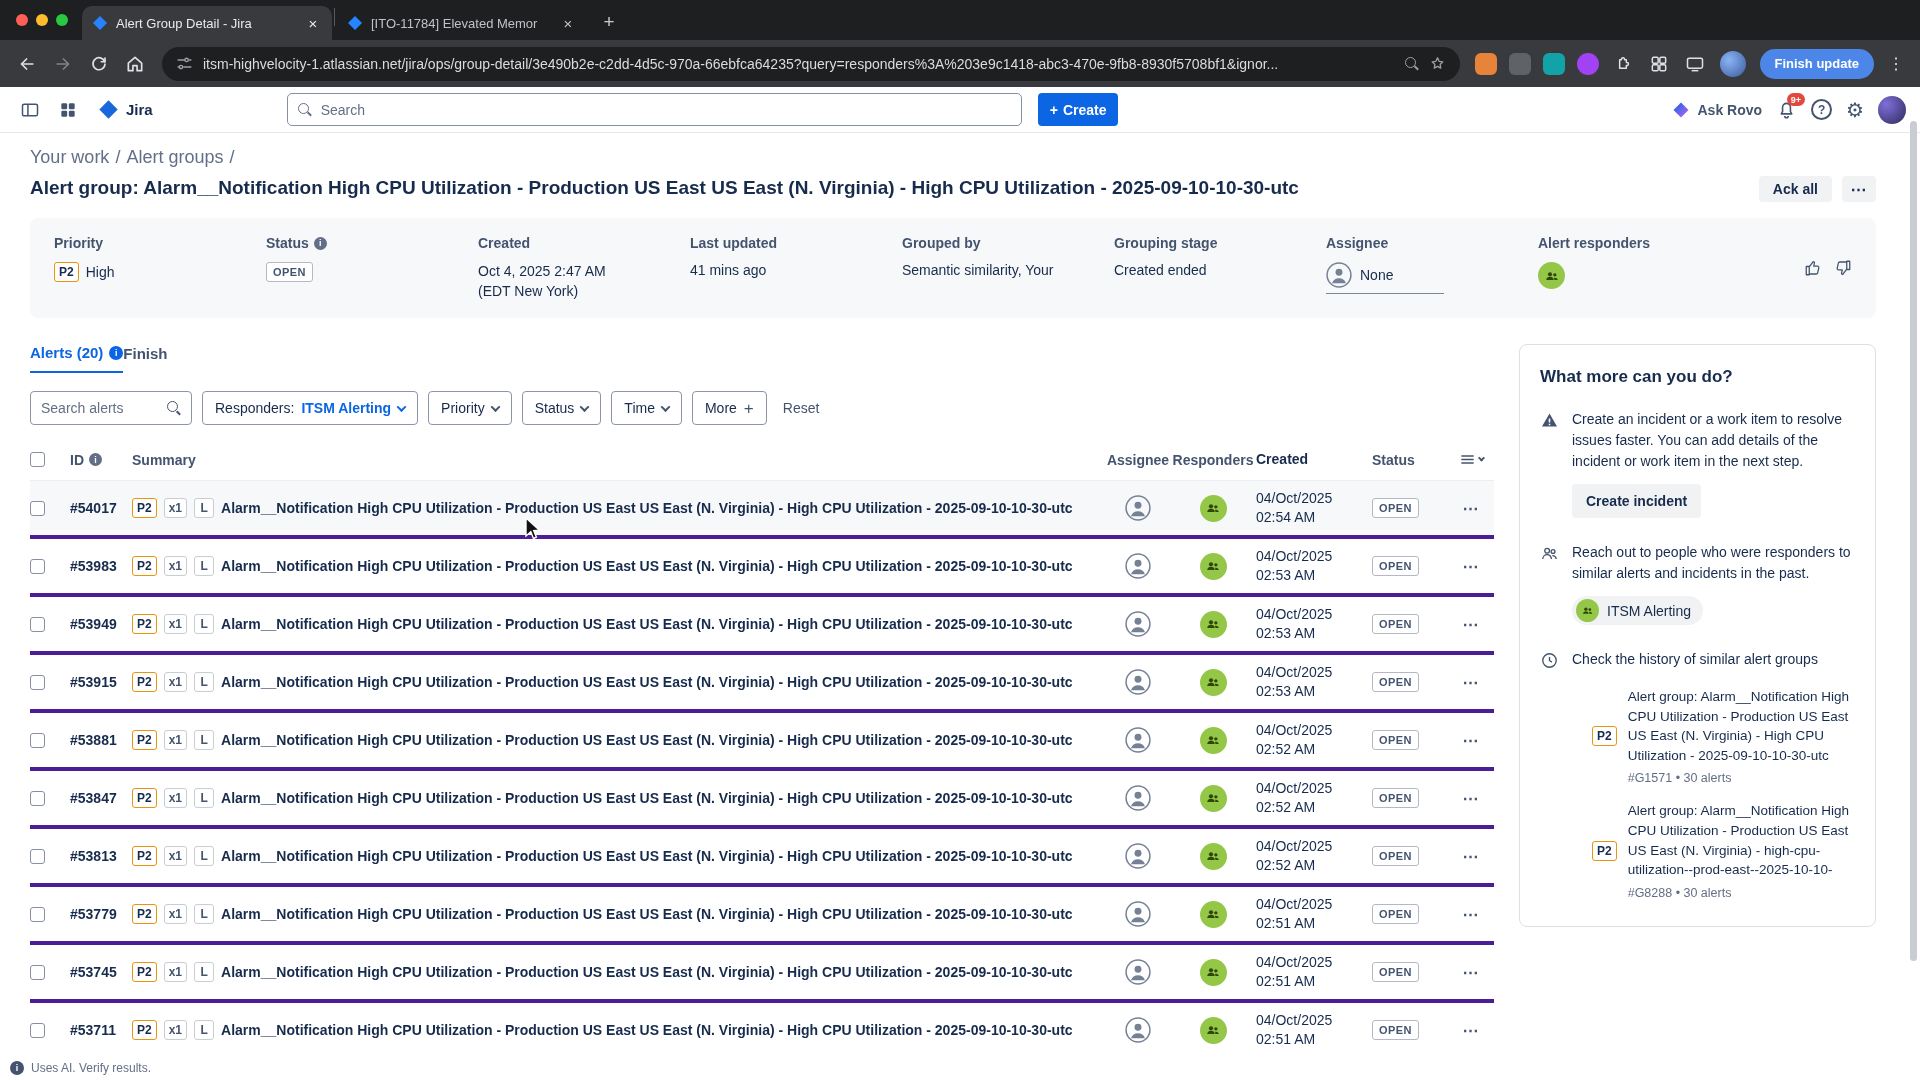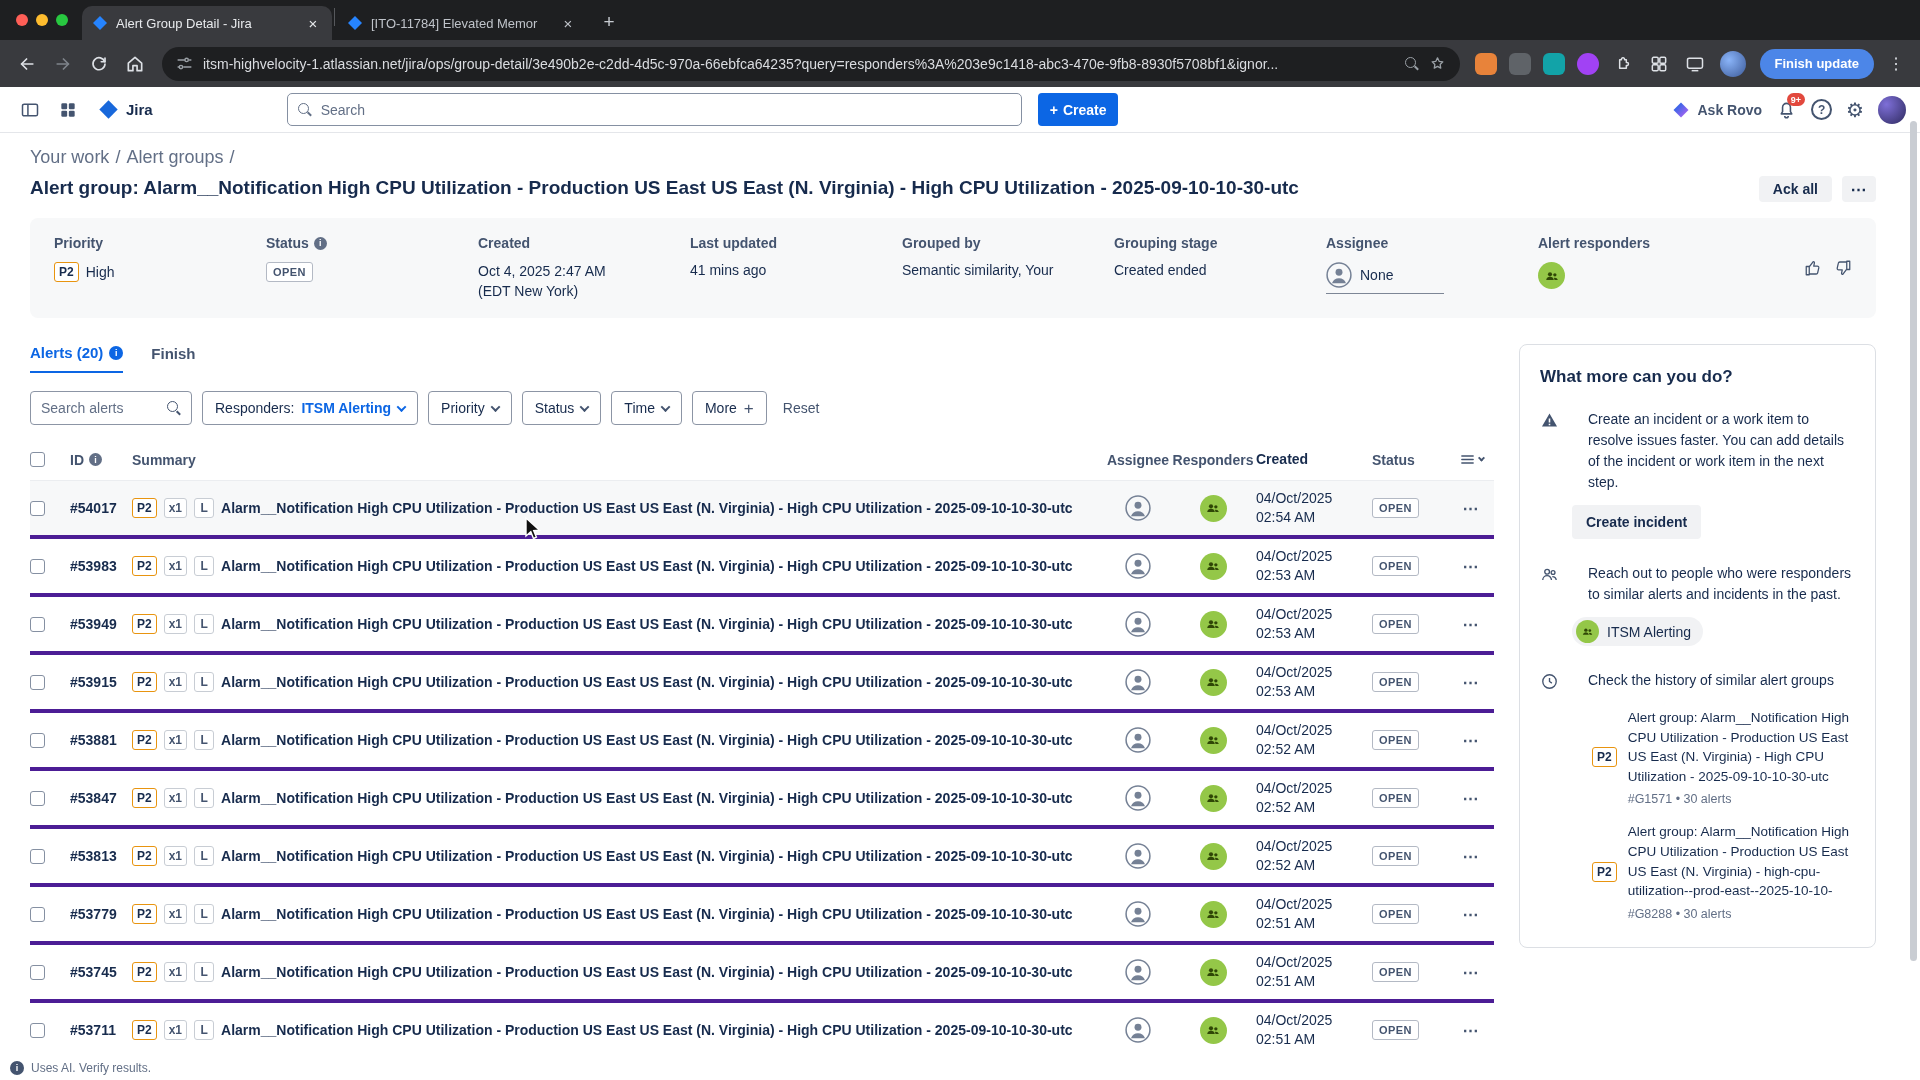--- a/index.html
+++ b/index.html
@@ -105,21 +105,21 @@
               align-items:center; justify-content:center; flex:none; }
   .av-green svg { width:16px; height:16px; fill:#2F4706; }
   .av-green.sm { width:23px; height:23px; } .av-green.sm svg { width:13px; height:13px; }
   .av-person { display:inline-flex; } .av-person svg { width:26px; height:26px; }
 
   
   .columns { display:flex; gap:25px; margin-top:26px; align-items:flex-start; }
   .main-col { flex:1; min-width:0; }
 
   
-  .view-tabs { display:flex; gap:28px; }
+  .view-tabs { display:flex; }
   .vtab { font-size:15px; font-weight:600; color:#44546F; padding-bottom:10px; display:flex; align-items:center; gap:6px; cursor:pointer; }
   .vtab.active { color:#0C66E4; border-bottom:2px solid #0C66E4; }
   .info-dot { display:inline-flex; align-items:center; justify-content:center; width:14px; height:14px;
               border-radius:50%; background:#626F86; color:#fff; font-size:9px; font-weight:700; font-style:normal; flex:none; }
   .info-dot.blue { background:#0C66E4; }
   .info-dot.sm { width:13px; height:13px; }
 
   
   .filter-row { margin-top:18px; display:flex; align-items:center; gap:10px; }
   .search-box { width:162px; height:34px; border:1px solid #8C95A5; border-radius:4px; display:flex;
@@ -158,21 +158,21 @@
   .row-summary { font-size:14px; font-weight:600; color:#172B4D; text-decoration:none; white-space:nowrap;
                  overflow:hidden; text-overflow:ellipsis; }
   .dots-btn { background:none; border:none; font-size:16px; font-weight:700; color:#44546F; letter-spacing:1px; }
   .cols-btn { background:none; border:none; display:flex; align-items:center; gap:3px; color:#44546F; }
   .cols-btn svg { width:17px; height:17px; }
   .cols-btn .chev { width:5px; height:5px; }
 
   
   .side-panel { width:357px; flex:none; border:1px solid #DCDFE4; border-radius:8px; padding:22px 20px 26px; }
   .sp-title { font-size:17px; font-weight:700; color:#172B4D; }
-  .panel-item { display:flex; gap:28px; margin-top:22px; font-size:14px; line-height:1.5; color:#172B4D; }
+  .panel-item { display:flex; gap:12px; margin-top:22px; font-size:14px; line-height:1.5; color:#172B4D; }
   .pi-icon { flex:none; width:20px; height:20px; margin-top:2px; display:flex; }
   .pi-icon svg { width:19px; height:19px; }
   .pi-text { flex:1; min-width:0; }
   .create-incident { margin:12px 0 2px 32px; height:34px; padding:0 14px; background:#F1F2F4; border:none;
                      border-radius:4px; font-size:14px; font-weight:600; color:#172B4D; }
   .itsm-chip { margin:12px 0 2px 32px; display:inline-flex; align-items:center; gap:8px; padding:3px 12px 3px 4px;
                background:#F1F2F4; border:none; border-radius:16px; font-size:14px; color:#172B4D; }
   .h-entry { margin:16px 0 0 52px; display:flex; align-items:center; gap:11px; cursor:pointer; }
   .h-text { flex:1; min-width:0; }
   .h-title { font-size:13.5px; line-height:1.45; color:#172B4D; }

